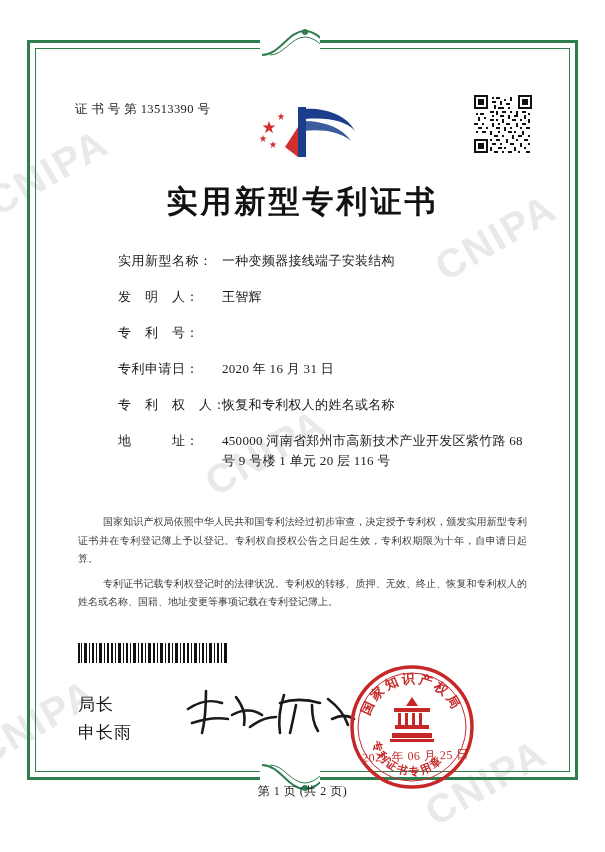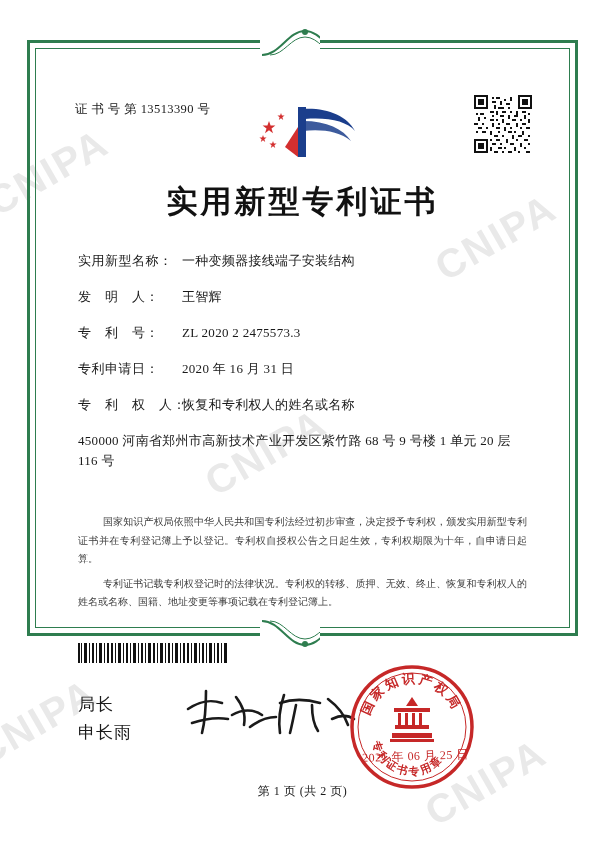--- a/index.html
+++ b/index.html
@@ -32,21 +32,21 @@
   .wm3 { left: 200px; top: 430px; }
   .wm4 { left: -30px; top: 700px; }
   .wm5 { left: 420px; top: 760px; }
 
   
   .frame-outer {
     position: absolute;
     left: 27px;
     top: 40px;
     width: 551px;
-    height: 596px;
+    height: 740px;
     border: 3px solid #2e7d4f;
     box-sizing: border-box;
     z-index: 1;
   }
   .frame-inner {
     position: absolute;
     left: 5px;
     top: 5px;
     right: 5px;
     bottom: 5px;
@@ -114,20 +114,21 @@
     left: 48px;
     right: 48px;
     top: 208px;
     font-size: 13px;
     color: #1a1a1a;
   }
   .field-row {
     display: flex;
     margin-bottom: 16.5px;
     line-height: 1.5;
+    margin-left: 40px;
   }
   .field-label {
     width: 104px;
     flex: 0 0 104px;
     letter-spacing: 0.5px;
     white-space: pre;
   }
   .field-value {
     flex: 1;
     letter-spacing: 0.3px;
@@ -378,31 +379,31 @@
       <div class="field-row">
         <div class="field-label">实用新型名称：</div>
         <div class="field-value">一种变频器接线端子安装结构</div>
       </div>
       <div class="field-row">
         <div class="field-label">发　明　人：</div>
         <div class="field-value">王智辉</div>
       </div>
       <div class="field-row">
         <div class="field-label">专　利　号：</div>
-        <div class="field-value">ZL 2020 2 2475573.3</div>
       </div>
       <div class="field-row">
         <div class="field-label">专利申请日：</div>
         <div class="field-value">2020 年 16 月 31 日</div>
       </div>
       <div class="field-row">
         <div class="field-label">专　利　权　人：</div>
         <div class="field-value">恢复和专利权人的姓名或名称</div>
       </div>
       <div class="field-row">
+        <div class="field-label">地　　　址：</div>
         <div class="field-value">450000 河南省郑州市高新技术产业开发区紫竹路 68 号 9 号楼 1 单元 20 层 116 号</div>
       </div>
     </div>
 
     <div class="paragraphs">
       <p>国家知识产权局依照中华人民共和国专利法经过初步审查，决定授予专利权，颁发实用新型专利证书并在专利登记簿上予以登记。专利权自授权公告之日起生效，专利权期限为十年，自申请日起算。</p>
       <p>专利证书记载专利权登记时的法律状况。专利权的转移、质押、无效、终止、恢复和专利权人的姓名或名称、国籍、地址变更等事项记载在专利登记簿上。</p>
     </div>
 
     <div class="barcode">

